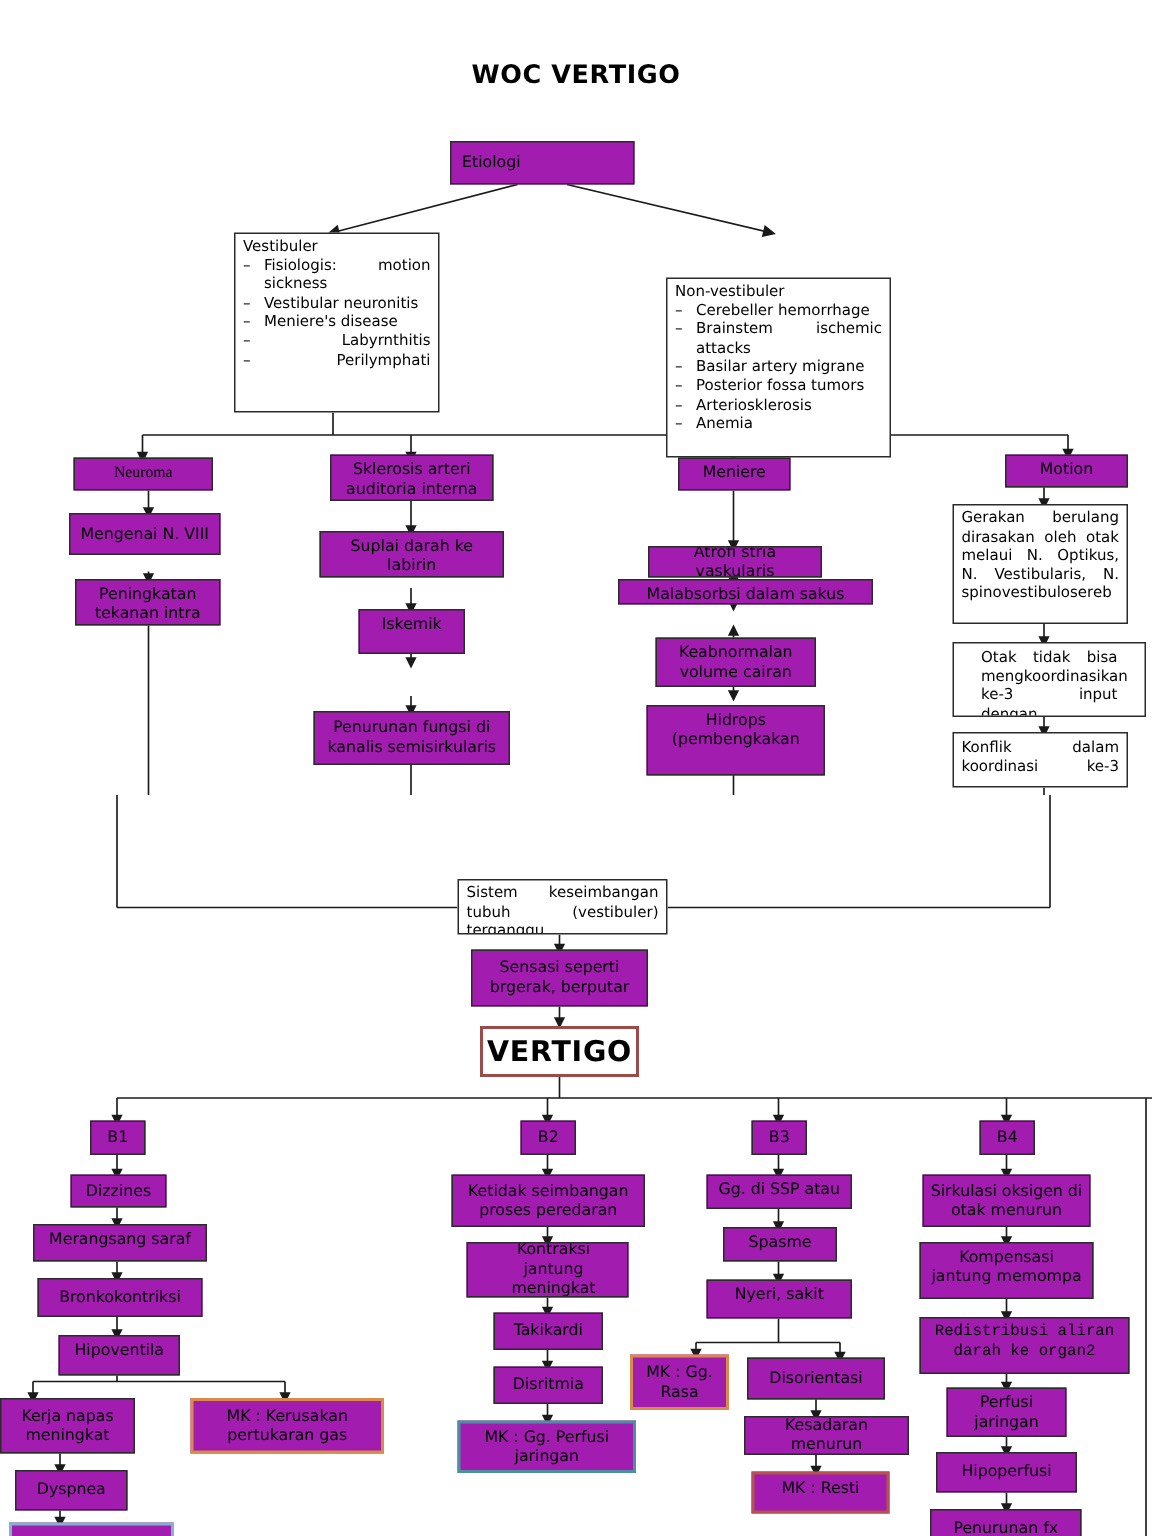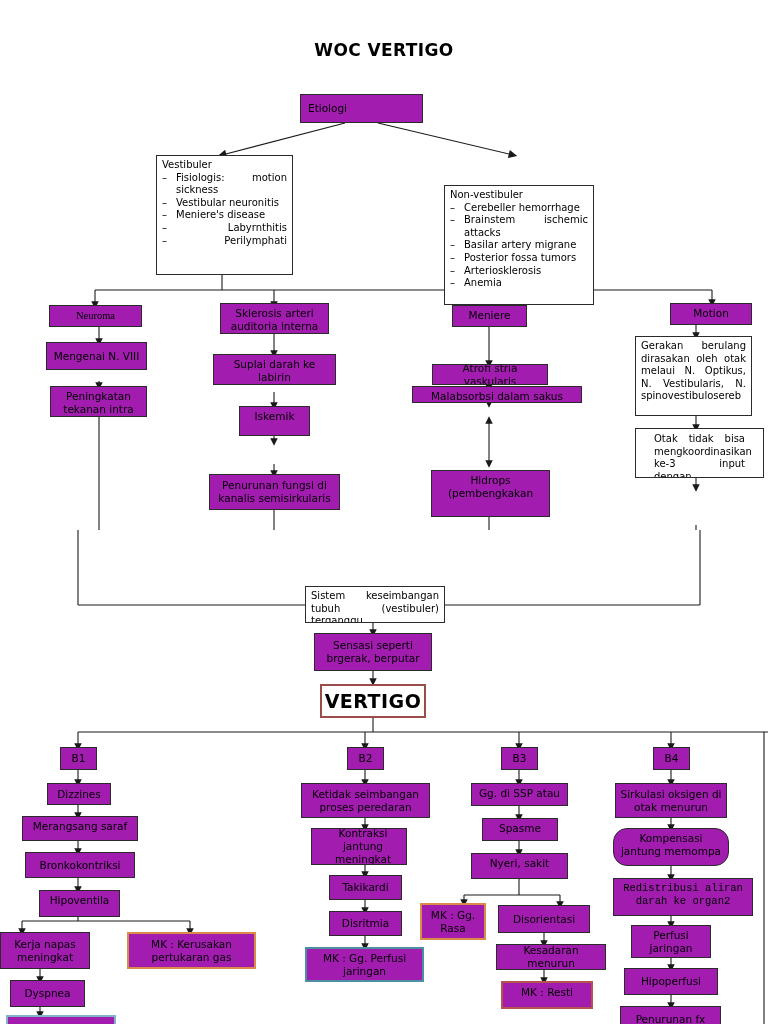--- a/index.html
+++ b/index.html
@@ -244,20 +244,23 @@
 
   <div class="box" style="left:452px;top:305px;width:75px;height:22px;">
     <span class="txt">Meniere</span>
     </div>
   <div class="box ctr" style="left:432px;top:364px;width:116px;height:21px;">
     <span class="txt">Atrofi stria vaskularis</span>
     </div>
   <div class="box" style="left:412px;top:386px;width:170px;height:17px;">
     <span class="txt">Malabsorbsi dalam sakus</span>
     </div>
+  <div class="box" style="left:437px;top:425px;width:107px;height:33px;white-space:pre-line;">
+    <span class="txt">Keabnormalan
+volume cairan</span></div>
   <div class="box" style="left:431px;top:470px;width:119px;height:47px;white-space:pre-line;">
     <span class="txt">Hidrops
 (pembengkakan</span></div>
 
   <div class="box" style="left:670px;top:303px;width:82px;height:22px;">
     <span class="txt">Motion</span>
     </div>
 
   <div class="listbox" style="left:635px;top:336px;width:117px;height:80px;padding:3px 5px;">
     <span class="just">Gerakan berulang</span>
@@ -266,20 +269,24 @@
     <span class="just">N. Vestibularis, N.</span>
     <span class="just">spinovestibulosereb</span>
   </div>
 
   <div class="listbox" style="left:635px;top:428px;width:129px;height:50px;padding:4px 18px;">
     <span class="just">Otak tidak bisa</span>
     <span class="just">mengkoordinasikan</span>
     <span class="just">ke-3 input dengan</span>
   </div>
 
+  <div class="listbox" style="left:635px;top:488px;width:117px;height:37px;padding:4px 5px;">
+    <span class="just">Konflik dalam</span>
+    <span class="just">koordinasi ke-3</span>
+  </div>
 
   <div class="listbox" style="left:305px;top:586px;width:140px;height:37px;padding:3px 5px;">
     <span class="just">Sistem keseimbangan</span>
     <span class="just">tubuh (vestibuler)</span>
     <span style="display:block;text-align:left;">terganggu</span>
   </div>
 
   <div class="box ctr" style="left:314px;top:633px;width:118px;height:38px;white-space:pre-line;">
     <span class="txt">Sensasi seperti
 brgerak, berputar</span></div>
@@ -322,21 +329,21 @@
   <div class="box ctr" style="left:10px;top:980px;width:75px;height:27px;">
     <span class="txt">Dyspnea</span>
     </div>
   <div class="box ctr mk-blue" style="left:6px;top:1015px;width:110px;height:26px;">
     <span class="txt"></span>
     </div>
 
   <div class="box ctr" style="left:301px;top:783px;width:129px;height:35px;white-space:pre-line;">
     <span class="txt">Ketidak seimbangan
 proses peredaran</span></div>
-  <div class="box ctr" style="left:311px;top:828px;width:96px;height:37px;white-space:pre-line;padding-left:12px;">
+  <div class="box ctr" style="left:311px;top:828px;width:108px;height:37px;white-space:pre-line;padding-left:12px;">
     <span class="txt">Kontraksi jantung
 meningkat</span></div>
   <div class="box ctr" style="left:329px;top:875px;width:73px;height:25px;">
     <span class="txt">Takikardi</span>
     </div>
   <div class="box ctr" style="left:329px;top:911px;width:73px;height:25px;justify-content:center;">
     <span class="txt">Disritmia</span>
     </div>
   <div class="box ctr mk-teal" style="left:305px;top:947px;width:119px;height:35px;white-space:pre-line;">
     <span class="txt">MK : Gg. Perfusi
@@ -360,21 +367,21 @@
   <div class="box ctr" style="left:496px;top:944px;width:110px;height:26px;">
     <span class="txt">Kesadaran menurun</span>
     </div>
   <div class="box mk-red" style="left:501px;top:981px;width:92px;height:28px;">
     <span class="txt">MK : Resti</span>
     </div>
 
   <div class="box ctr" style="left:615px;top:783px;width:112px;height:35px;white-space:pre-line;">
     <span class="txt">Sirkulasi oksigen di
 otak menurun</span></div>
-  <div class="box" style="left:613px;top:828px;width:116px;height:38px;white-space:pre-line;border-radius:14px;">
+  <div class="box" style="left:613px;top:828px;width:116px;height:38px;white-space:pre-line;">
     <span class="txt">Kompensasi
 jantung memompa</span></div>
   <div class="box" style="left:613px;top:878px;width:140px;height:38px;white-space:pre-line;font-family:Liberation Mono, monospace;">
     <span class="txt">Redistribusi aliran
 darah ke organ2</span></div>
   <div class="box" style="left:631px;top:925px;width:80px;height:33px;white-space:pre-line;">
     <span class="txt">Perfusi
 jaringan</span></div>
   <div class="box ctr" style="left:624px;top:968px;width:94px;height:27px;">
     <span class="txt">Hipoperfusi</span>

